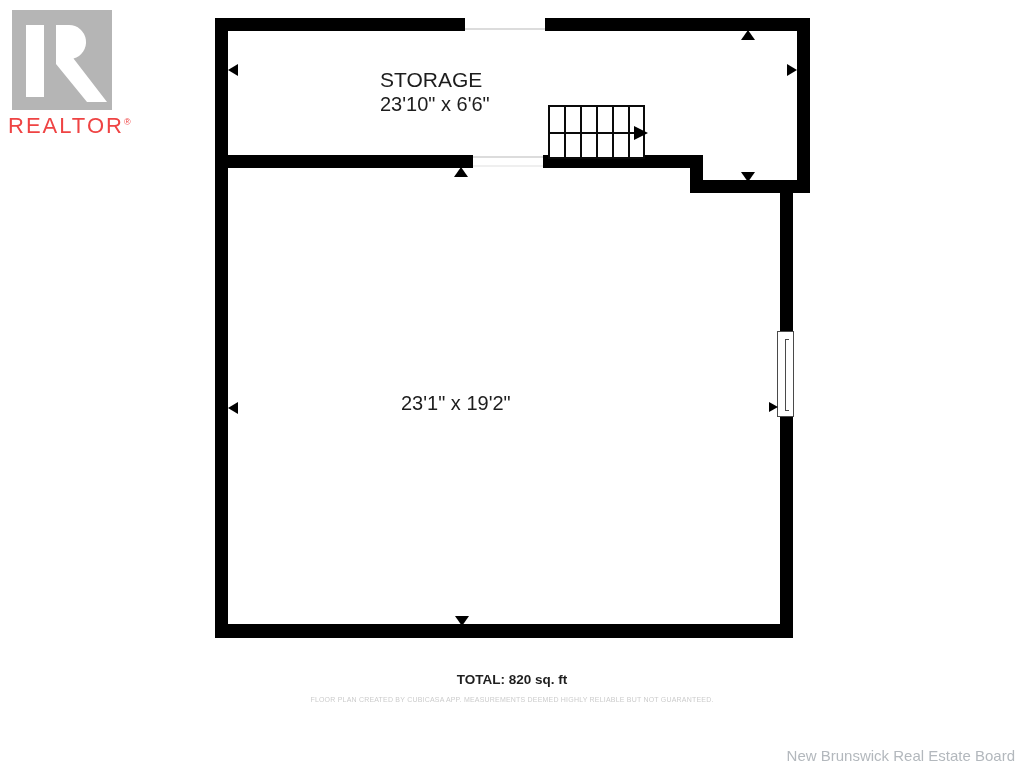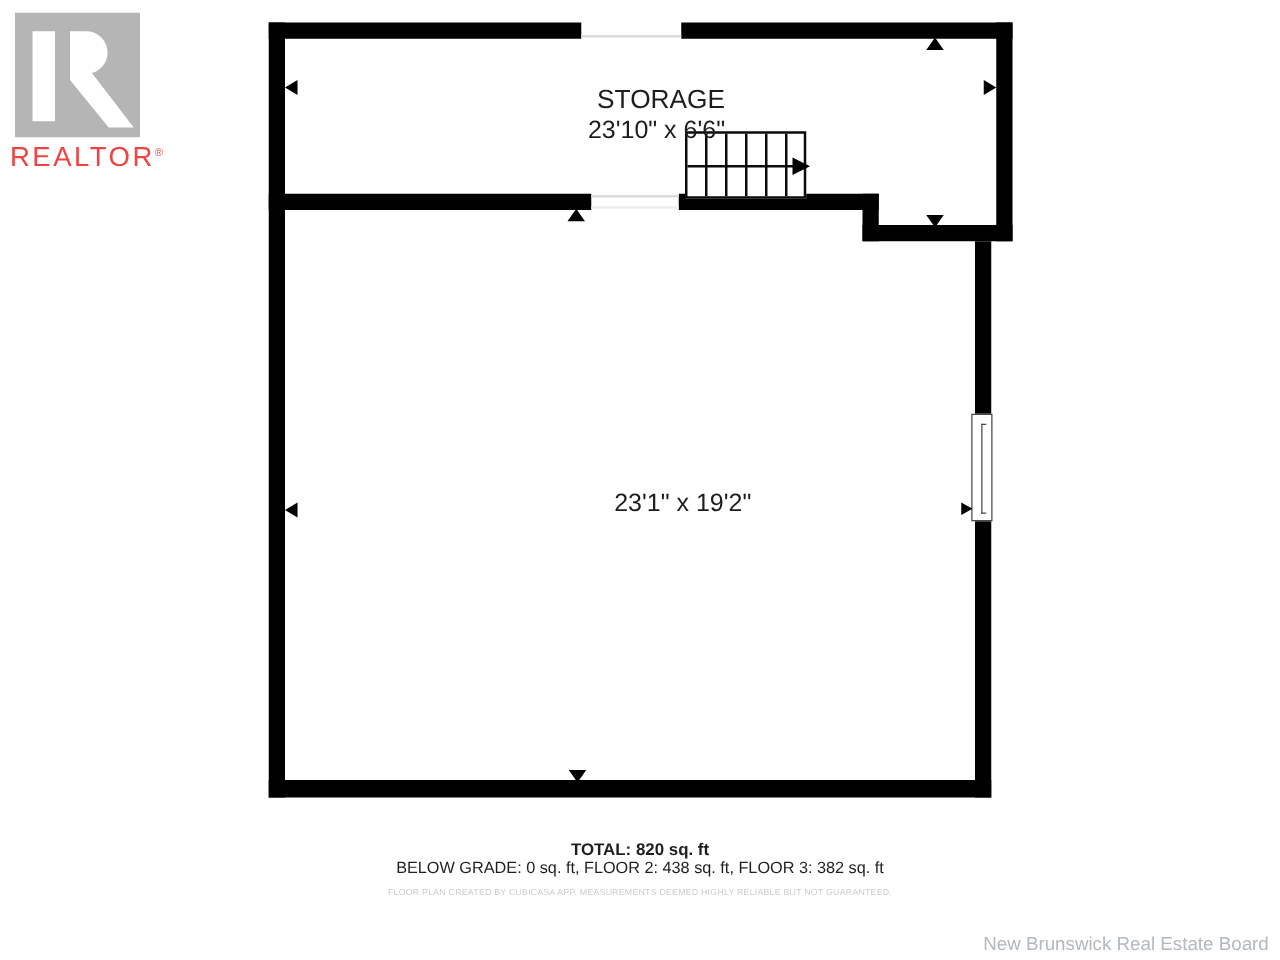--- a/index.html
+++ b/index.html
@@ -29,21 +29,21 @@
           border:1px solid #4a4a4a;box-sizing:border-box;}
   .window-inner{position:absolute;left:7px;top:7px;width:3px;height:70px;
           border-top:1px solid #4a4a4a;border-bottom:1px solid #4a4a4a;border-left:1px solid #4a4a4a;}
 
   .arr{position:absolute;width:0;height:0;}
   .arr.left {border-top:6px solid transparent;border-bottom:6px solid transparent;border-right:10px solid #000;}
   .arr.right{border-top:6px solid transparent;border-bottom:6px solid transparent;border-left:10px solid #000;}
   .arr.up   {border-left:7px solid transparent;border-right:7px solid transparent;border-bottom:10px solid #000;}
   .arr.down {border-left:7px solid transparent;border-right:7px solid transparent;border-top:10px solid #000;}
 
-  .room-label{position:absolute;text-align:right;color:#1d1d1d;}
+  .room-label{position:absolute;text-align:left;color:#1d1d1d;}
   .room-name{font-size:21px;line-height:24px;}
   .room-dims{font-size:20px;line-height:23px;margin-top:1px;}
   .label-storage{left:380px;top:68px;width:200px;}
   .label-basement{left:401px;top:391px;width:200px;}
 
   
   .summary{position:absolute;left:0;top:672px;width:1024px;text-align:center;color:#1f1f1f;}
   .summary .total{font-size:13.5px;font-weight:bold;line-height:15px;}
   .summary .line{font-size:13px;line-height:14.8px;}
   .summary .disclaimer{margin-top:9px;font-size:7px;letter-spacing:.2px;color:#cccccc;}
@@ -109,19 +109,18 @@
       <div class="room-name">STORAGE</div>
       <div class="room-dims">23'10" x 6'6"</div>
     </div>
     <div class="room-label label-basement">
       <div class="room-dims">23'1" x 19'2"</div>
     </div>
   </div>
 
   <div class="summary">
     <div class="total">TOTAL: 820 sq. ft</div>
-    <div class="line">BELOW GRADE: 0 sq. ft, FLOOR 2: 438 sq. ft, FLOOR 3: 382 sq. ft</div>
     <div class="disclaimer">FLOOR PLAN CREATED BY CUBICASA APP. MEASUREMENTS DEEMED HIGHLY RELIABLE BUT NOT GUARANTEED.</div>
   </div>
 
   <div class="attribution">New Brunswick Real Estate Board</div>
 
 </div>
 
 </body></html>

